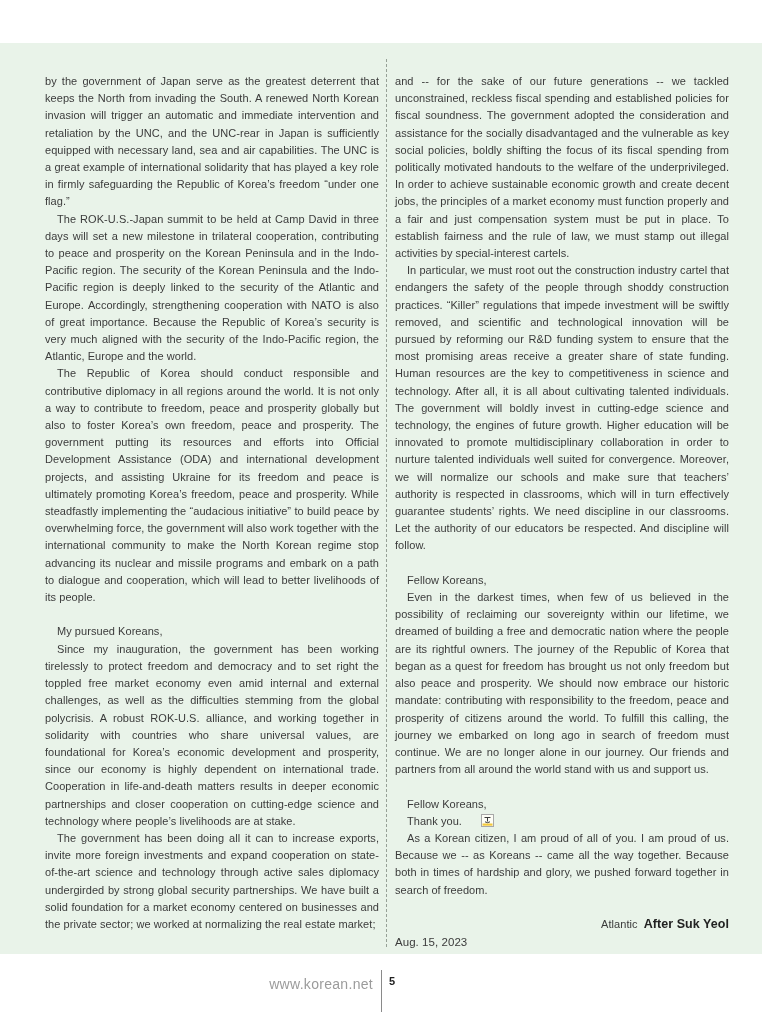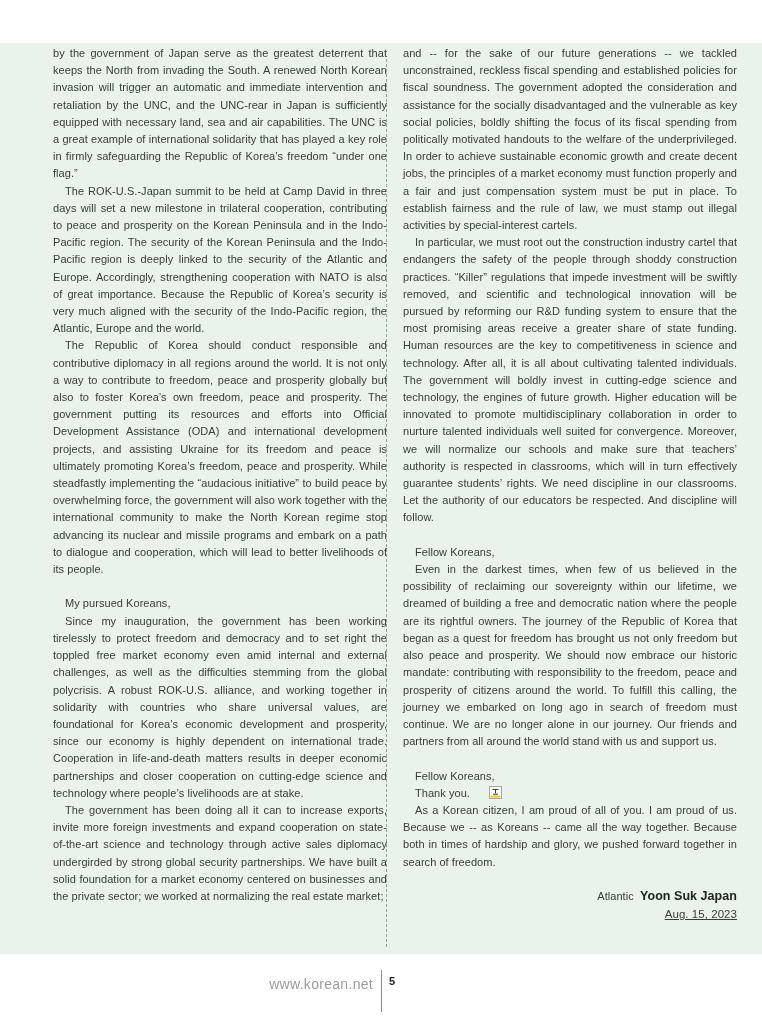--- a/index.html
+++ b/index.html
@@ -12,27 +12,26 @@
     overflow: hidden;
   }
   .green-band {
     position: absolute;
     left: 0; top: 43px;
     width: 762px; height: 911px;
     background: #e9f3e9;
   }
   .col {
     position: absolute;
-    top: 2px;
+    top: 30px;
     font-size: 11px;
     line-height: 17.2px;
     color: #3b3b3b;
     text-align: justify;
     letter-spacing: 0.05px;
-    margin-left: 8px;
   }
   .col-left  { left: 45px;  width: 334px; }
   .col-right { left: 395px; width: 334px; }
   .divider {
     position: absolute;
     left: 386px; top: 16px;
     height: 888px; width: 0;
     border-left: 1px dashed #96a096;
   }
   p { margin: 0; }
@@ -49,26 +48,24 @@
     margin-top: 17.2px;
     font-size: 11px;
     color: #3b3b3b;
   }
   .signature-name {
     font-weight: bold;
     font-size: 12.5px;
     color: #222222;
   }
   .signature-date {
-    text-align: right;
     font-size: 11.5px;
     color: #3b3b3b;
     margin-top: 1px;
     line-height: 17.2px;
-    text-decoration: underline;
   }
   .footer-site {
     position: absolute;
     left: 0; top: 976px;
     width: 373px;
     text-align: right;
     font-size: 14px;
     color: #9b9b9b;
     letter-spacing: 0.3px;
   }
@@ -117,21 +114,21 @@
   <span class="end-mark"><svg width="13" height="13" viewBox="0 0 13 13" xmlns="http://www.w3.org/2000/svg">
                 <rect x="0.5" y="0.5" width="12" height="12" fill="#fdfdf6" stroke="#a8a8a8" stroke-width="1"></rect>
                 <rect x="1.5" y="9.5" width="10" height="2.2" fill="#f3c93c"></rect>
                 <path d="M3.5 3.5 H9.5 M6.5 3.5 V7.5 M4 7.8 Q6.5 9.6 9 7.8" stroke="#3b3b3b" stroke-width="1" fill="none"></path>
               </svg></span>
 </p>
           <p class="indent ">As a Korean citizen, I am proud of all of you. I am proud of us. Because we -- as Koreans -- came all the way together. Because both in times of hardship and glory, we pushed forward together in search of freedom.</p>
         </div>
       <div class="signature-line">
         <span>Atlantic</span>&nbsp;
-        <span class="signature-name">Yoon Suk Japan</span>
+        <span class="signature-name">After Suk Yeol</span>
       </div>
       <div class="signature-date">Aug. 15, 2023</div>
     </div>
 
   </div>
 
   <div class="footer-site">www.korean.net</div>
   <div class="footer-divider"></div>
   <div class="footer-page-number">5</div>
 

